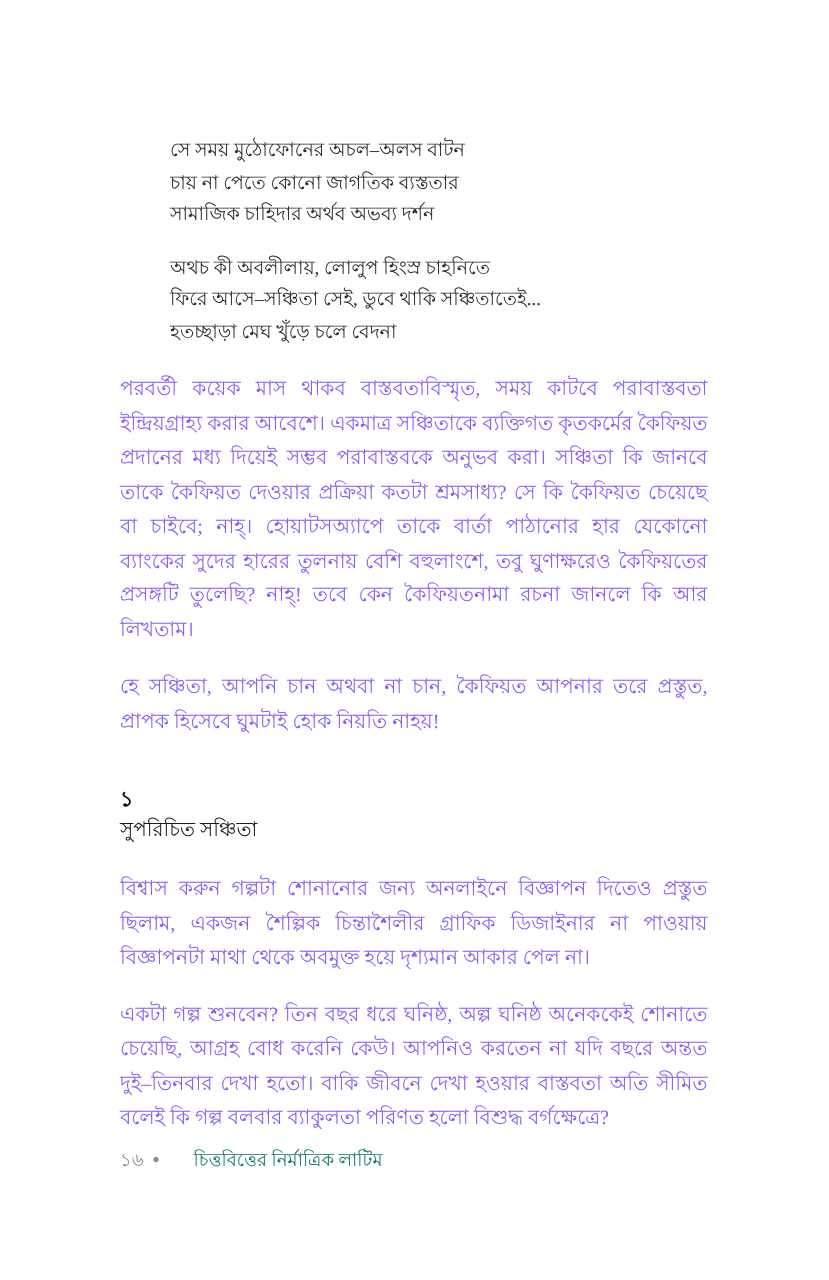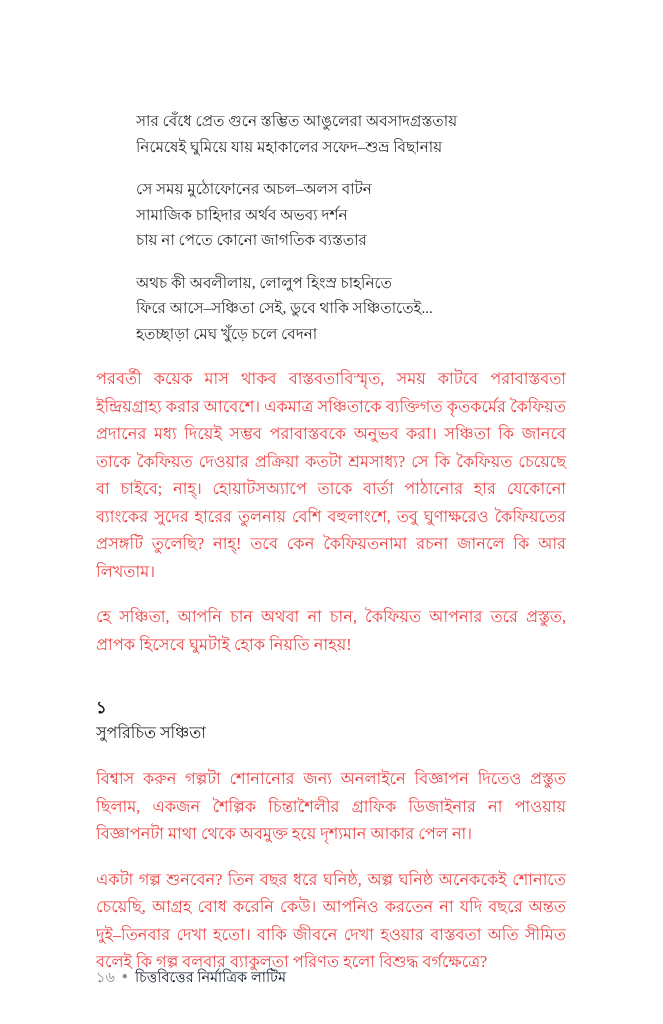--- a/index.html
+++ b/index.html
@@ -51,21 +51,21 @@
     font-weight: 400;
   }
 
   
   .para {
     font-size: 16.2px;
     line-height: 27.5px;
     text-align: justify;
     text-justify: inter-word;
     margin: 0 0 18px 0;
-    color: #ef4444;
+    color: #8b5cf6;
   }
   .para.last-of-group {
     margin-bottom: 37px;
   }
 
   
   .section-head {
     margin: 26px 0 0 0;
   }
   .section-number {
@@ -78,61 +78,58 @@
     font-size: 16px;
     line-height: 26px;
     margin-bottom: 20px;
     color: #1a1a1a;
   }
 
   
   .footer {
     position: absolute;
     left: 96px;
-    top: 967px;
+    top: 919px;
     width: 470px;
     display: flex;
     align-items: baseline;
     gap: 7px;
     font-size: 14.5px;
     line-height: 20px;
     color: #8c8c8c;
   }
   .footer .folio {
     color: #8c8c8c;
   }
   .footer .sep {
     font-size: 10px;
     line-height: 20px;
     color: #8c8c8c;
     position: relative;
     top: -3px;
   }
   .footer .book-title {
-    color: #0f172a;
+    color: #0f766e;
+    margin-left: 20px;
   }
 </style>
 </head>
 <body>
 
 <div class="page">
 
   <div class="content">
 
     <div class="verse-block">
 
-      <div class="stanza">
-        <div class="verse-line">সার বেঁধে প্রেত গুনে স্তম্ভিত আঙুলেরা অবসাদগ্রস্ততায়</div>
-        <div class="verse-line">নিমেষেই ঘুমিয়ে যায় মহাকালের সফেদ–শুভ্র বিছানায়</div>
-      </div>
 
       <div class="stanza">
         <div class="verse-line">সে সময় মুঠোফোনের অচল–অলস বাটন</div>
+        <div class="verse-line">চায় না পেতে কোনো জাগতিক ব্যস্ততার</div>
         <div class="verse-line">সামাজিক চাহিদার অর্থব অভব্য দর্শন</div>
-        <div class="verse-line">চায় না পেতে কোনো জাগতিক ব্যস্ততার</div>
       </div>
 
       <div class="stanza">
         <div class="verse-line">অথচ কী অবলীলায়, লোলুপ হিংস্র চাহনিতে</div>
         <div class="verse-line">ফিরে আসে–সঞ্চিতা সেই, ডুবে থাকি সঞ্চিতাতেই...</div>
         <div class="verse-line">হতচ্ছাড়া মেঘ খুঁড়ে চলে বেদনা</div>
       </div>
 
     </div>
 

